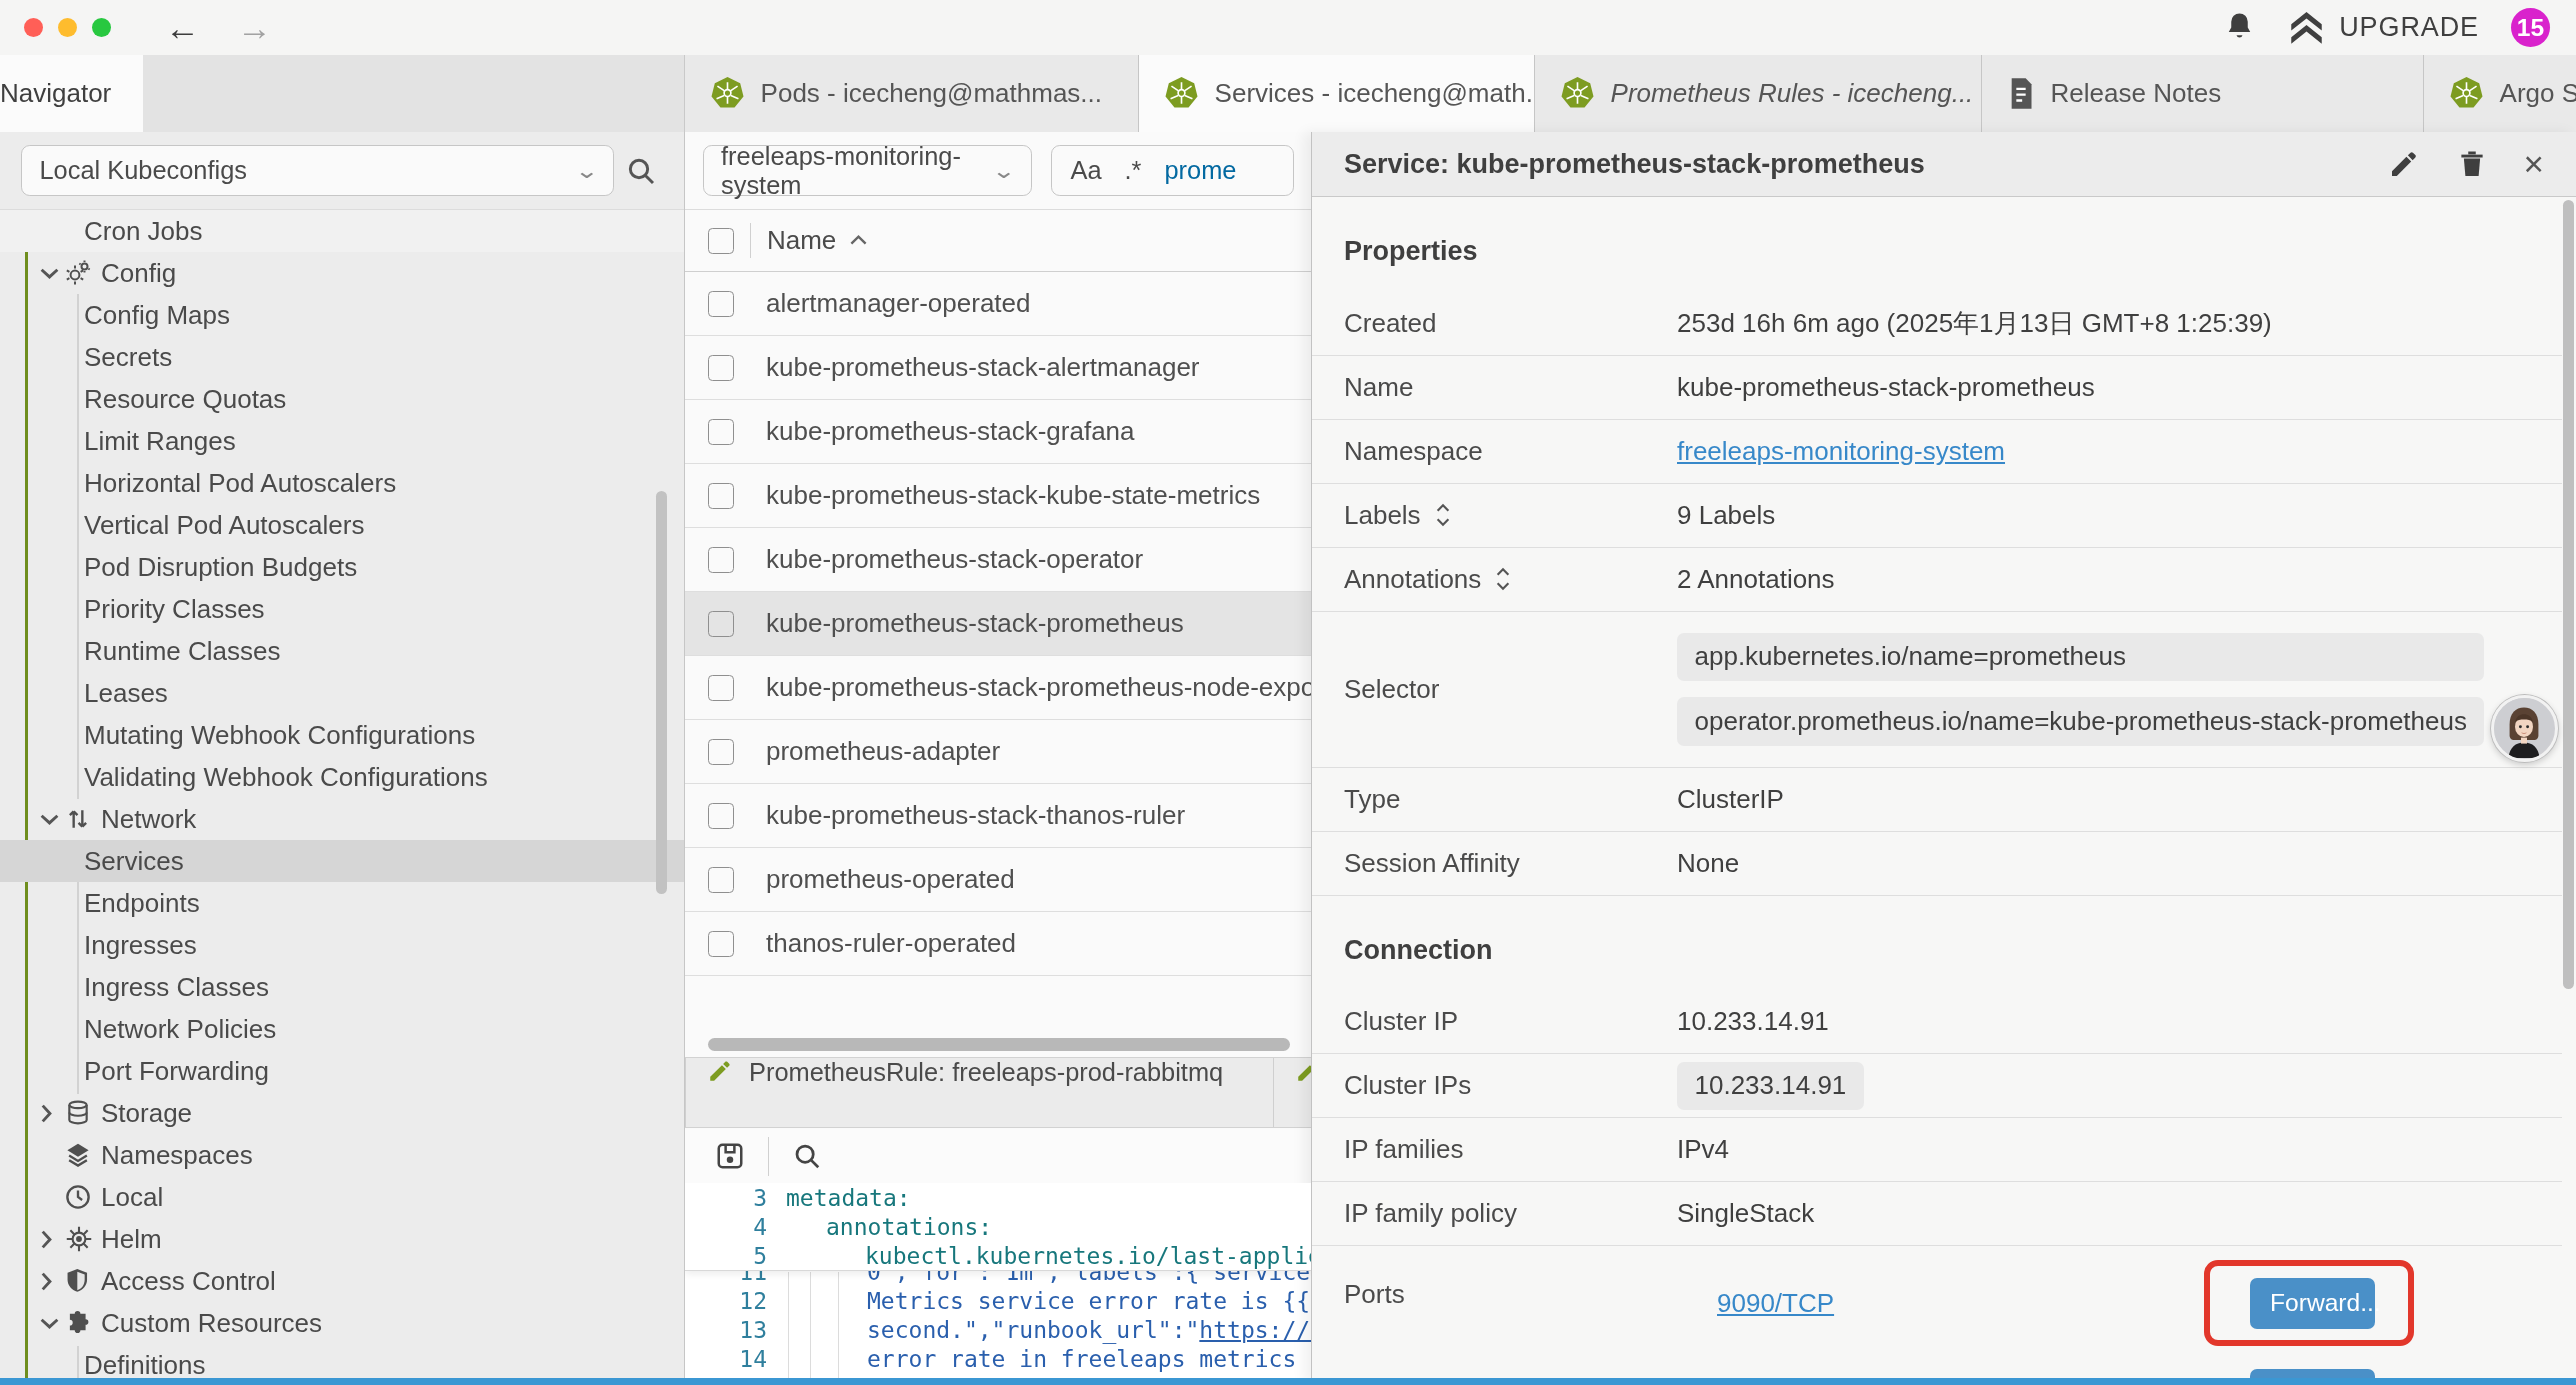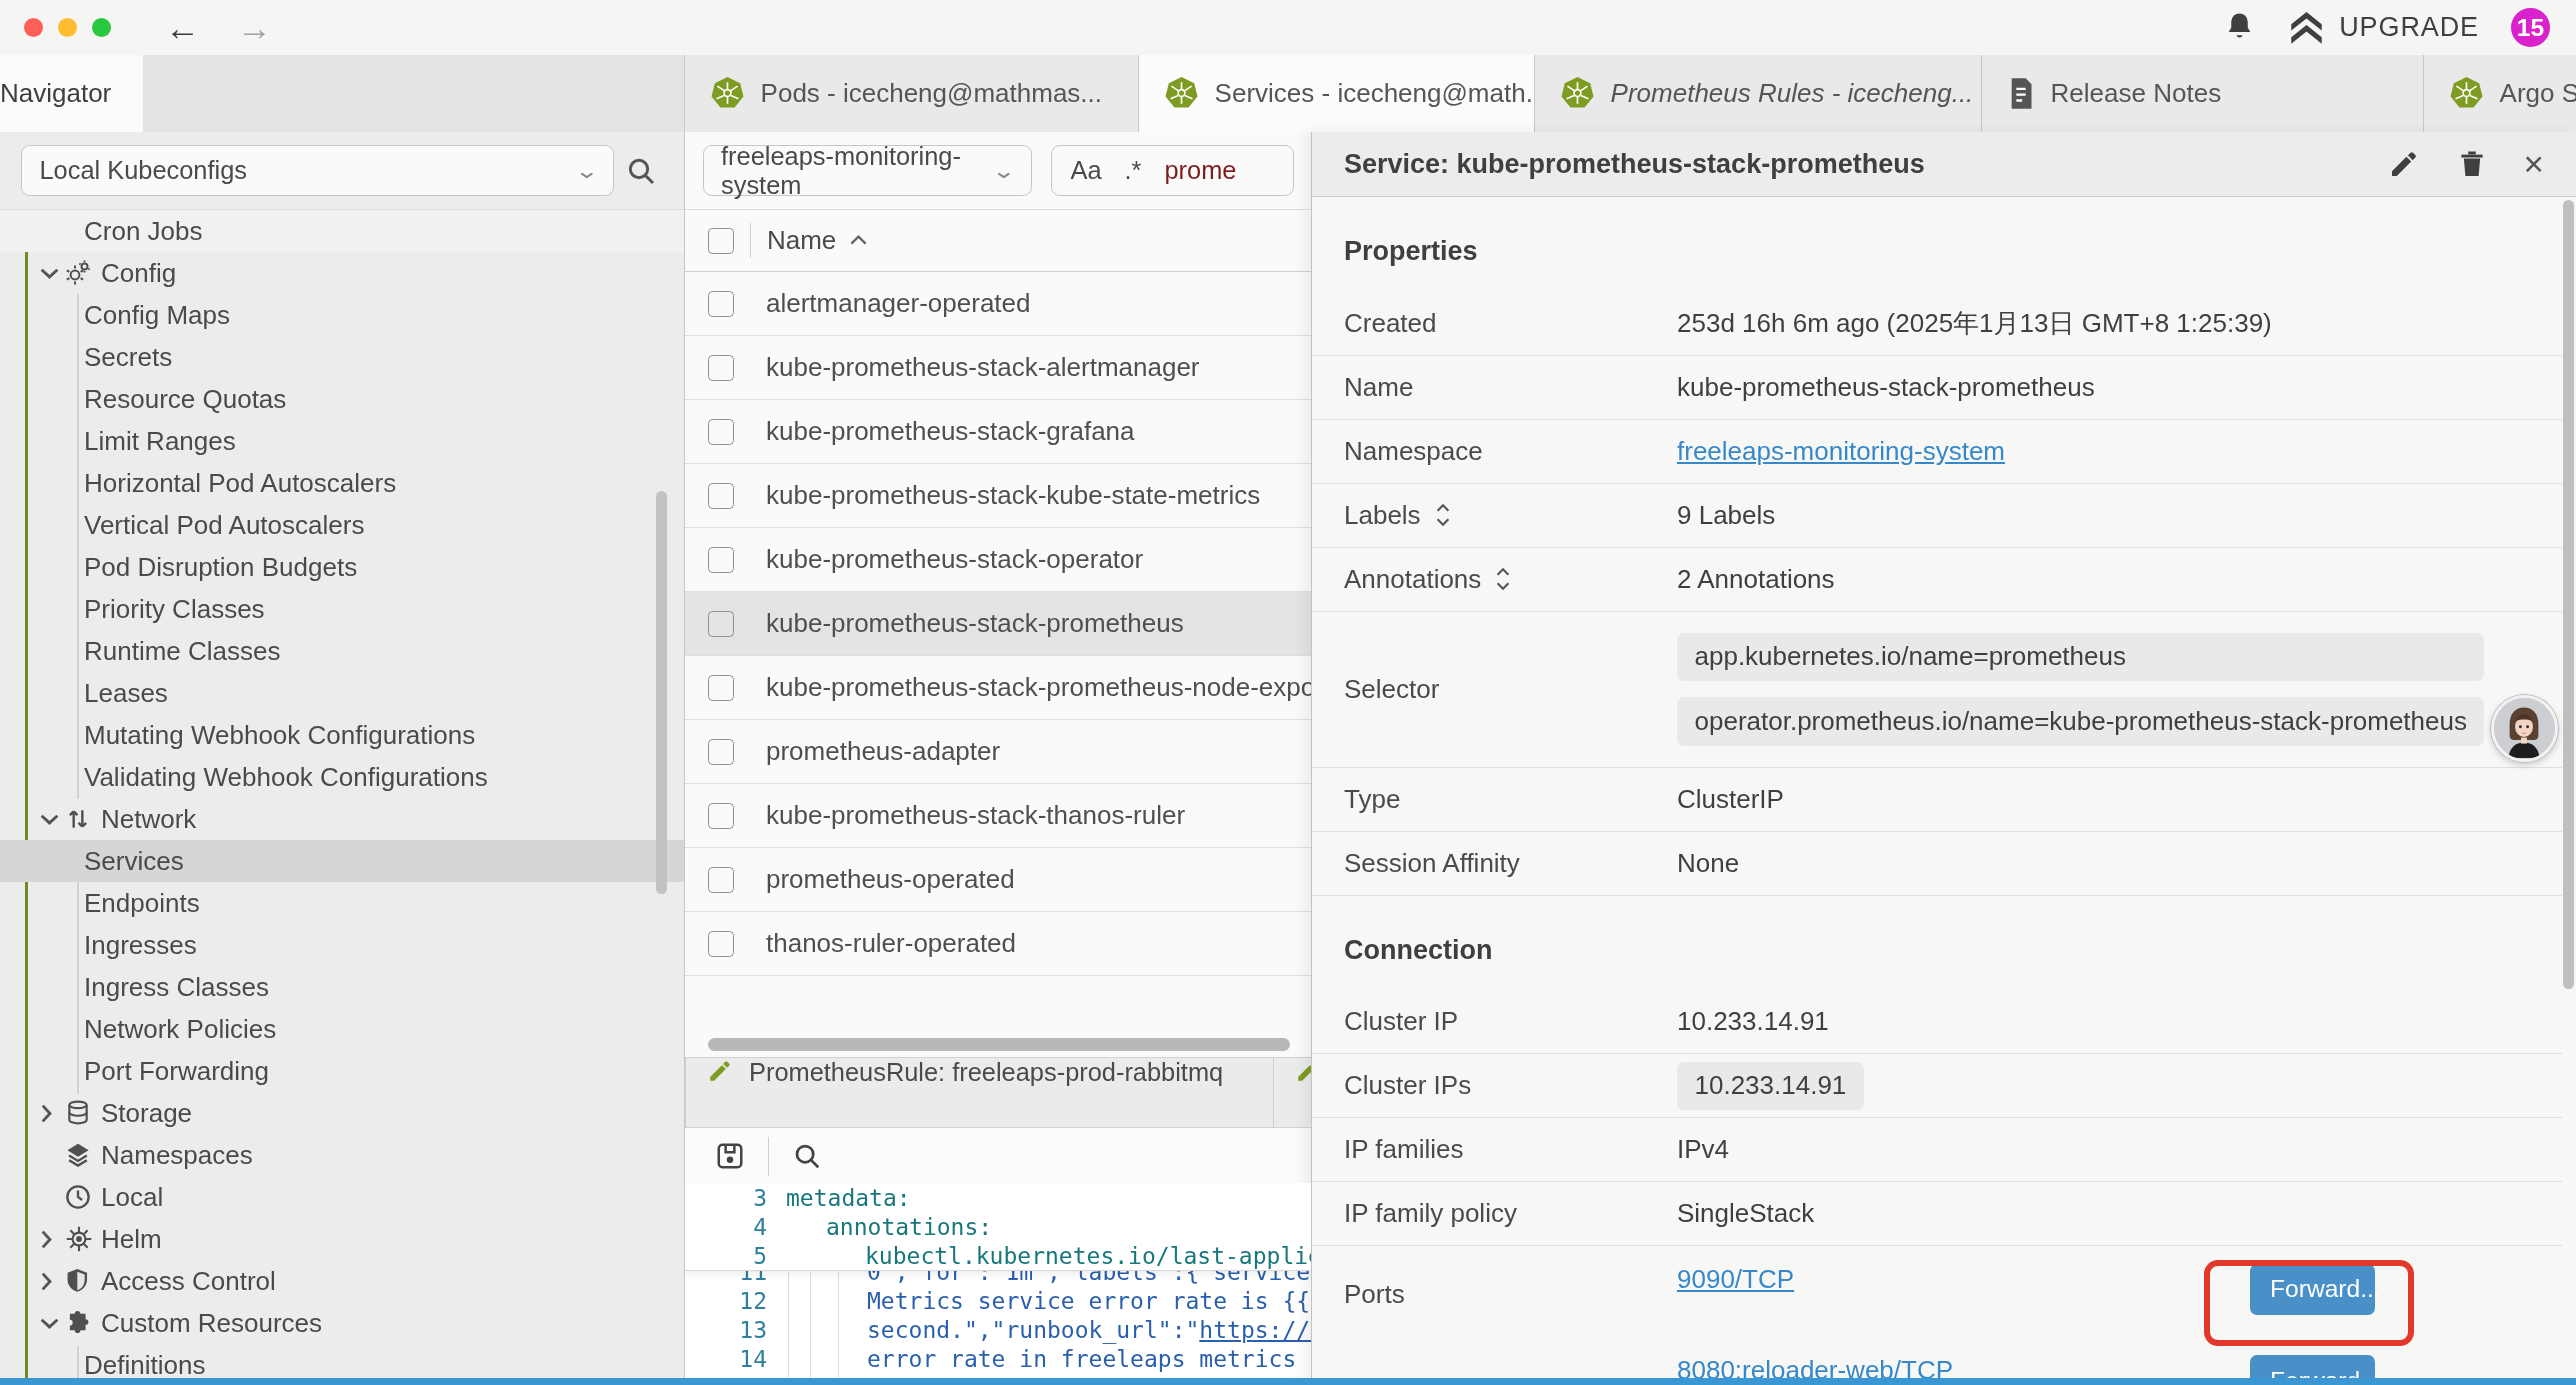--- a/index.html
+++ b/index.html
@@ -53,21 +53,21 @@
   .trow .tlabel-item{padding-left:84px;}
   .trow .tlabel-group{padding-left:101px;}
   .side-scrollthumb{position:absolute; left:656px; top:359px; width:11.4px; height:403px; background:#c2c2c2; border-radius:6.1px;}
 
   
   .middle{position:absolute; left:685px; top:132px; width:626px; height:1253px; background:#fafafa; overflow:hidden;}
   .mid-toolbar{height:78px; display:flex; align-items:center; gap:19px; padding:0 17.5px; border-bottom:0.9px solid #dcdcdc;}
   .ns-select{width:329px;}
   .searchbox{height:51px; flex:1; border:1.8px solid #c6c6c6; border-radius:8.8px; background:#fafafa; display:flex; align-items:center; gap:23px; padding:0 19px; font-size:25.4px;}
   .tok{color:#4a4a4a;}
-  .query{color:#7f1d1d;}
+  .query{color:#0369a1;}
   .thead{height:62px; display:flex; align-items:center; border-bottom:0.9px solid #cfcfcf; font-size:26px; color:#4a4a4a;}
   .cb{width:26px; height:26px; border:1.8px solid #8f8f8f; border-radius:4.4px; background:transparent; flex:none;}
   .thead .cb{margin-left:23px;}
   .thead .hdr-div{width:0.9px; height:35px; background:#d0d0d0; margin-left:16px;}
   .thead .colname{margin-left:16px; display:flex; align-items:center; gap:12.3px;}
   .rows{}
   .mrow{height:64px; display:flex; align-items:center; border-bottom:0.9px solid #dedede; font-size:26px; color:#4f4f4f; white-space:nowrap;}
   .mrow .cb{margin-left:23px;}
   .mrow .rname{margin-left:32px;}
   .mrow.selected{background:#e4e4e4;}
@@ -106,21 +106,21 @@
   .dsection-head{padding:39px 32px 24.6px; font-size:27px; font-weight:bold; color:#3f3f3f;}
   .drow{display:flex; align-items:center; min-height:64px; border-bottom:1.8px solid #dedede; padding:0 32px; font-size:26px;}
   .drow.noborder{border-bottom:none;}
   .dlabel{width:333px; flex:none; color:#4a4a4a; display:flex; align-items:center; gap:14px;}
   .dvalue{color:#3f3f3f;}
   .dlink{color:var(--link-blue); text-decoration:underline;}
   .chip{background:#e9e9e9; border-radius:7px; padding:8.8px 17.5px; display:inline-block;}
   .chips{display:flex; flex-direction:column; gap:16px; padding:21px 0;}
   .expander{color:#555; display:flex;}
   .ports{display:flex; flex-direction:column; gap:12.3px; padding:17.5px 0 30px; flex:1;}
-  .port-line{display:flex; align-items:flex-start; position:relative; height:79px; padding-right:155px;}
+  .port-line{display:flex; align-items:center; position:relative; height:79px; padding-right:155px;margin-left:40px;}
   .port-btn{margin-left:auto; width:125px; height:51px; background:var(--accent-blue); color:#fff; border:none; border-radius:7px; font-size:24.6px; font-family:inherit;padding-left:20px;}
   .annotation{position:absolute; pointer-events:none; right:116px; top:50%; transform:translateY(-50%); width:210px; height:86px; border:6.1px solid var(--annotation-red); border-radius:14px;}
   .dscroll{position:absolute; right:1.8px; top:68px; width:11.4px; height:789px; background:#bfbfbf; border-radius:6.1px;}
 
   .avatar{position:absolute; left:2491px; top:695px; width:67px; height:67px; border-radius:50%; background:#cfcfd3; border:3.5px solid #f2f2f2; box-shadow:0 0 0 0.9px #bbb, 0 2.6px 7px rgba(0,0,0,.2); overflow:hidden;}
   .bottom-blue{position:absolute; left:0; top:1378px; width:2576px; height:7px; background:var(--bottom-blue);}
 </style>
 </head>
 <body>
 

